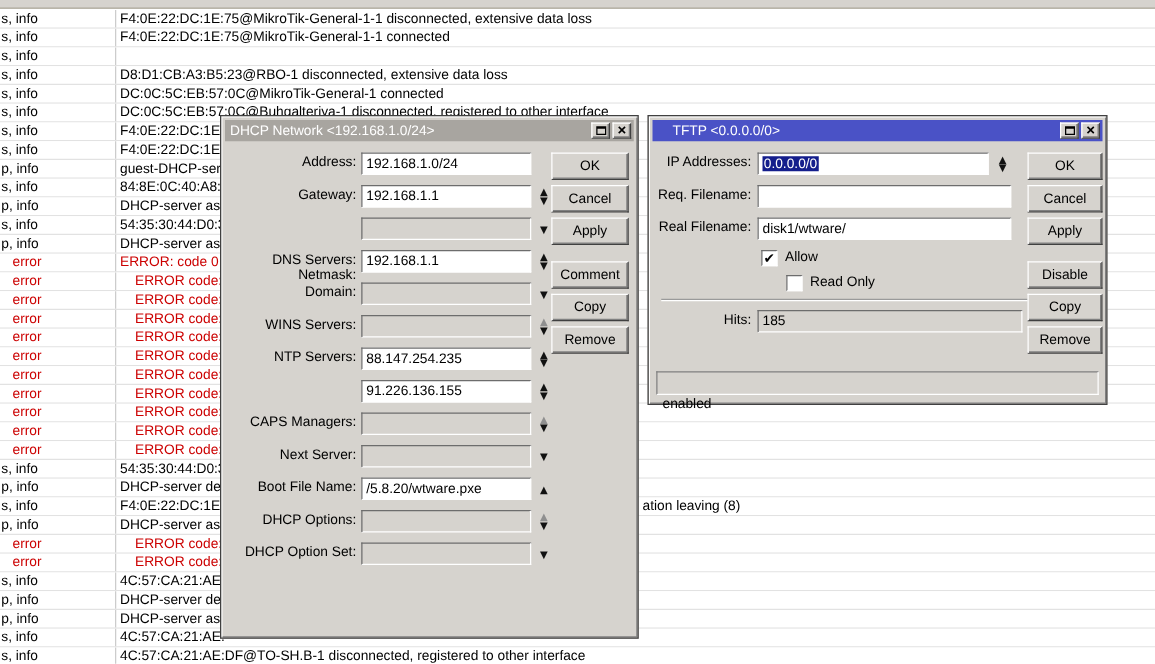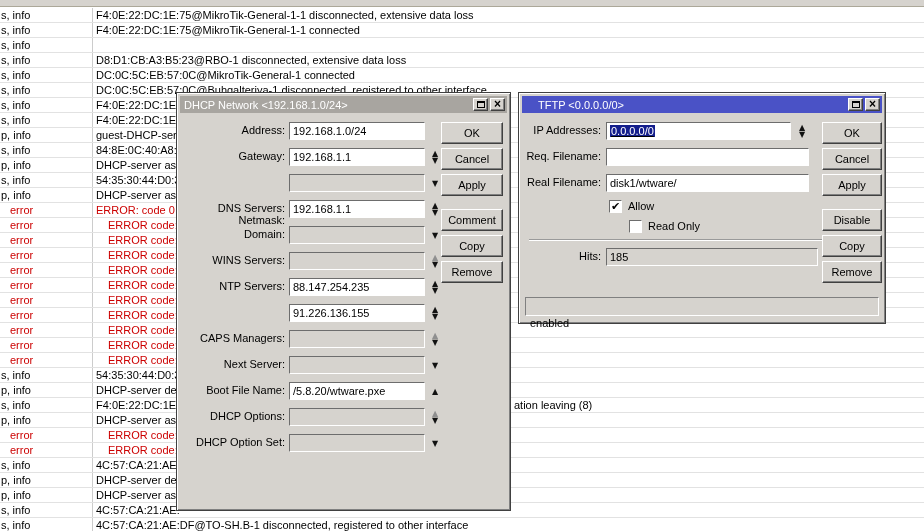--- a/index.html
+++ b/index.html
@@ -345,21 +345,21 @@
       <span class="tb-btn">
           <span class="max-glyph"></span>
         </span>
       <span class="tb-btn">
           <span class="close-glyph">×</span>
         </span>
     </span>
   </div>
   <div id="tftp-fields">
       <div class="fld-label" style="left: 4px; top: 29px; width: 78px;">IP Addresses:</div>
-      <div class="fld-input" style="left: 87px; top: 29px; width: 185px; text-decoration: underline;"><span class="sel">0.0.0.0/0</span></div>
+      <div class="fld-input" style="left: 87px; top: 29px; width: 185px;"><span class="sel">0.0.0.0/0</span></div>
       <span class="spin" style="left: 275px; top: 29px;">
         <span>▲</span>
         <span>▼</span>
       </span>
       <div class="fld-label" style="left: 4px; top: 55px; width: 78px;">Req. Filename:</div>
       <div class="fld-input" style="left: 87px; top: 55px; width: 203px;"></div>
       <div class="fld-label" style="left: 4px; top: 81px; width: 78px;">Real Filename:</div>
       <div class="fld-input" style="left: 87px; top: 81px; width: 203px;">disk1/wtware/</div>
     </div>
   <div id="tftp-checkboxes">

